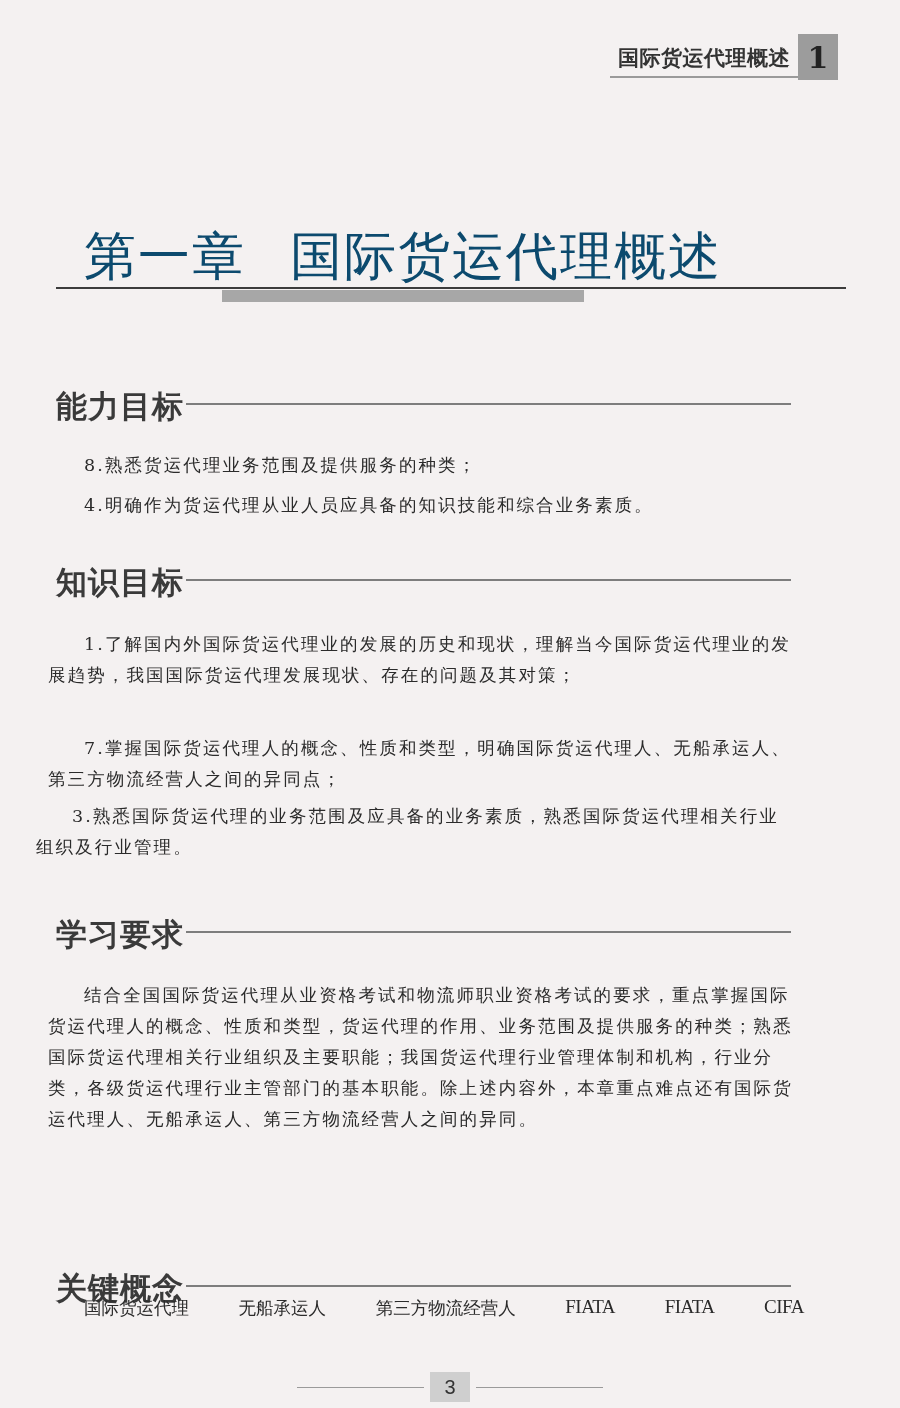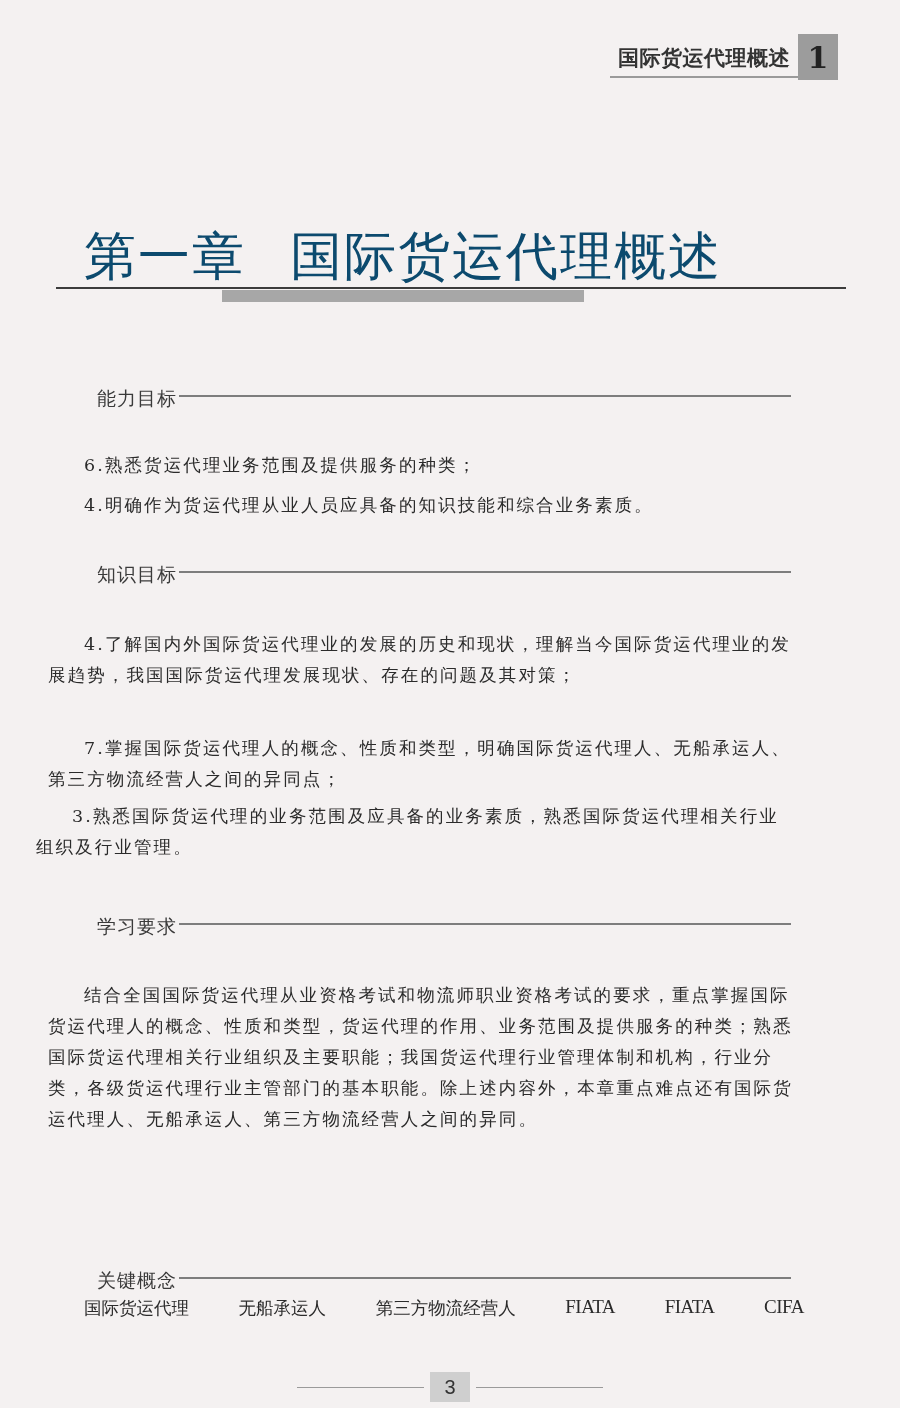--- a/index.html
+++ b/index.html
@@ -36,23 +36,22 @@
       position: absolute; left: 56px; top: 287px; width: 790px; height: 2px; background: #3c3c3c;
     }
     .title-bar {
       position: absolute; left: 222px; top: 290px; width: 362px; height: 12px; background: #a7a7a7;
     }
     .section-heading {
       position: absolute; left: 56px; display: flex; align-items: center; width: 735px;
     }
     .section-heading .label {
       font-family: "DejaVu Sans", "Liberation Sans", sans-serif;
-      font-size: 19px; font-weight: normal; color: #3a3a3a; white-space: nowrap;
+      font-size: 31px; font-weight: bold; color: #3a3a3a; white-space: nowrap;
       letter-spacing: 1px;
-      margin-left: 41px;
     }
     .section-heading .rule {
       flex: 1; height: 2px; background: #7d7d7d; margin-left: 2px; margin-top: -6px;
     }
     .para {
       position: absolute; left: 84px; width: 720px;
       font-size: 17.5px; line-height: 31px; letter-spacing: 2.1px; color: #2b2b2b;
     }
     .para.indent { text-indent: 36px; left: 84px; width: 722px; }
     .keywords {
@@ -83,28 +82,28 @@
 <div class="chapter-title">
   <span>第一章</span><span class="sep"></span><span>国际货运代理概述</span>
 </div>
 <div class="title-rule"></div>
 <div class="title-bar"></div>
 
 <div class="section-heading" style="top:386px;">
   <span class="label">能力目标</span>
   <span class="rule"></span>
 </div>
-<div class="para" style="top:450px;">6.熟悉货运代理业务范围及提供服务的种类；</div>
+<div class="para" style="top:450px;">8.熟悉货运代理业务范围及提供服务的种类；</div>
 <div class="para" style="top:490px;">4.明确作为货运代理从业人员应具备的知识技能和综合业务素质。</div>
 
 <div class="section-heading" style="top:562px;">
   <span class="label">知识目标</span>
   <span class="rule"></span>
 </div>
-<div class="para indent" style="top:629px; left:48px; width:758px;">4.了解国内外国际货运代理业的发展的历史和现状，理解当今国际货运代理业的发展趋势，我国国际货运代理发展现状、存在的问题及其对策；</div>
+<div class="para indent" style="top:629px; left:48px; width:758px;">1.了解国内外国际货运代理业的发展的历史和现状，理解当今国际货运代理业的发展趋势，我国国际货运代理发展现状、存在的问题及其对策；</div>
 <div class="para indent" style="top:733px; left:48px; width:758px;">7.掌握国际货运代理人的概念、性质和类型，明确国际货运代理人、无船承运人、第三方物流经营人之间的异同点；</div>
 <div class="para indent" style="top:801px; left:36px; width:758px;">3.熟悉国际货运代理的业务范围及应具备的业务素质，熟悉国际货运代理相关行业组织及行业管理。</div>
 
 <div class="section-heading" style="top:914px;">
   <span class="label">学习要求</span>
   <span class="rule"></span>
 </div>
 <div class="para indent" style="top:980px; left:48px; width:758px;">结合全国国际货运代理从业资格考试和物流师职业资格考试的要求，重点掌握国际货运代理人的概念、性质和类型，货运代理的作用、业务范围及提供服务的种类；熟悉国际货运代理相关行业组织及主要职能；我国货运代理行业管理体制和机构，行业分类，各级货运代理行业主管部门的基本职能。除上述内容外，本章重点难点还有国际货运代理人、无船承运人、第三方物流经营人之间的异同。</div>
 
 <div class="section-heading" style="top:1268px;justify-content:center;">

